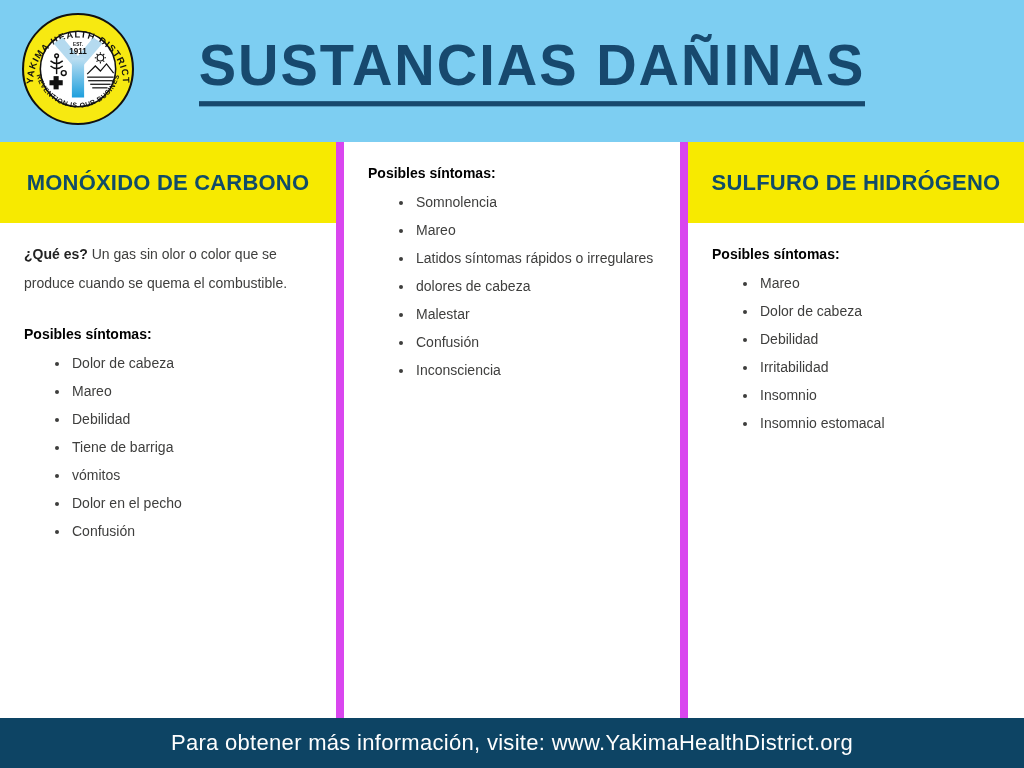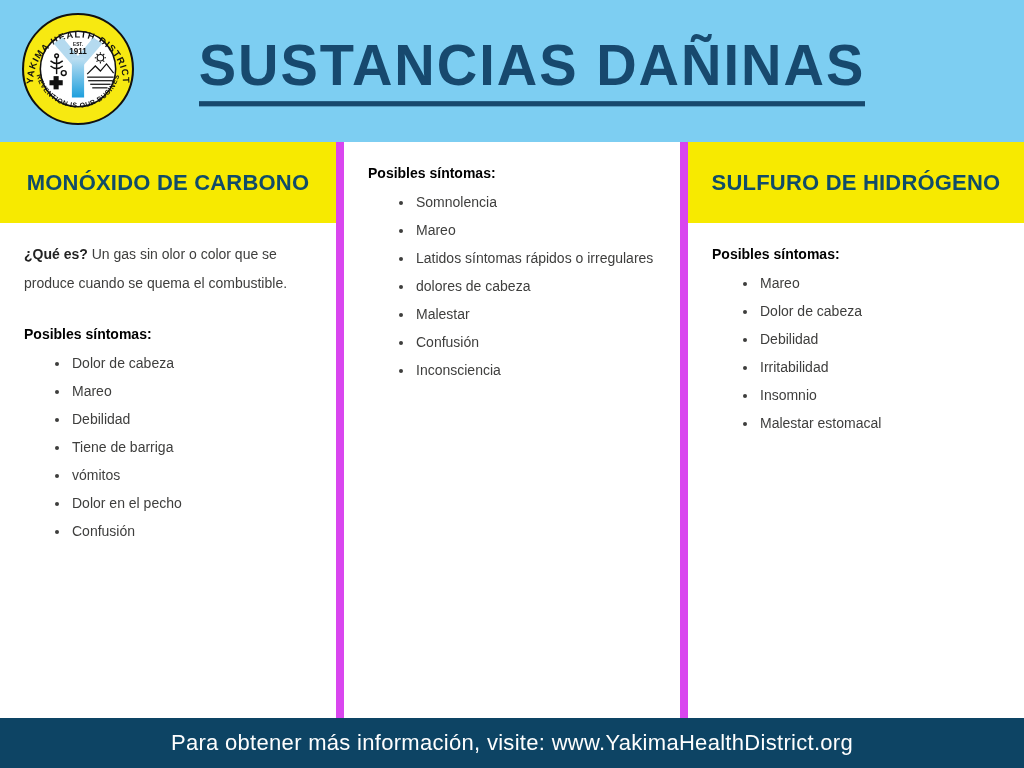--- a/index.html
+++ b/index.html
@@ -158,21 +158,21 @@
     <section class="col">
       <div class="col-header">SULFURO DE HIDRÓGENO</div>
       <div class="col-body">
         <p class="symptoms-label">Posibles síntomas:</p>
         <ul>
           <li>Mareo</li>
           <li>Dolor de cabeza</li>
           <li>Debilidad</li>
           <li>Irritabilidad</li>
           <li>Insomnio</li>
-          <li>Malestar estomacal</li>
+          <li>Insomnio estomacal</li>
         </ul>
       </div>
     </section>
 
   </main>
 
   <footer class="footer">
     <span>Para obtener más información, visite: www.YakimaHealthDistrict.org</span>
   </footer>
 

